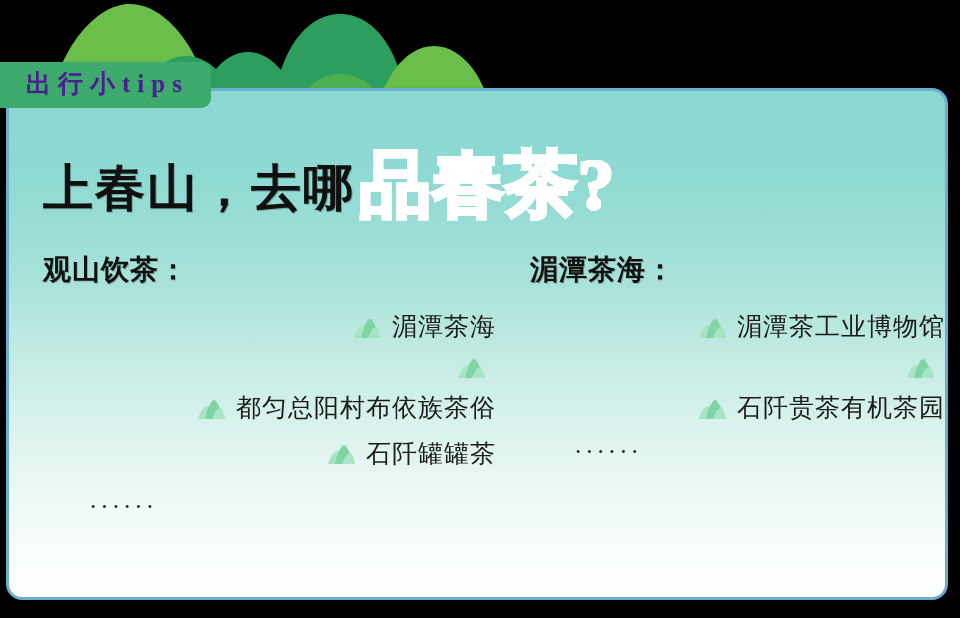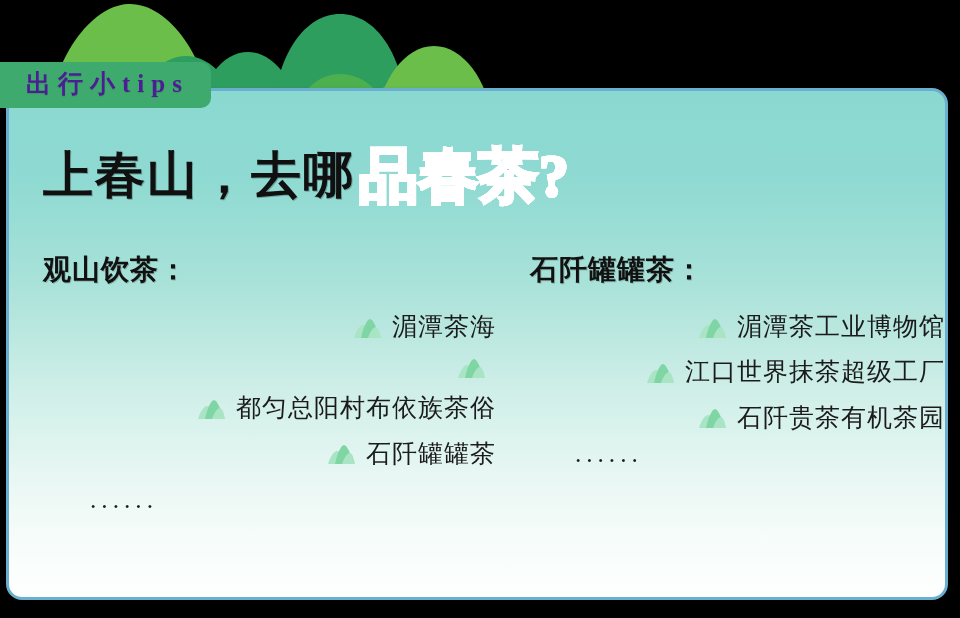--- a/index.html
+++ b/index.html
@@ -48,21 +48,21 @@
     display:flex; align-items:baseline; white-space:nowrap;
   }
   .title-dark {
     font-family:"Liberation Serif", serif;
     font-size:50px; font-weight:700; color:#101010;
     letter-spacing:2px;
     text-shadow:1px 1px 0 rgba(0,0,0,.25);
   }
   .title-brush {
     font-family:"Liberation Serif", serif;
-    font-size:59px; font-weight:700; color:#ffffff;
+    font-size:72px; font-weight:700; color:#ffffff;
     letter-spacing:1px; margin-left:4px;
     position:relative; top:4px;
     -webkit-text-stroke:3px #ffffff;
     paint-order:stroke fill;
     filter:drop-shadow(0 0 0.6px #fff) drop-shadow(0 0 0.6px #fff);
   }
 
   
   .columns {
     position:absolute; left:0; top:160px; width:100%;
@@ -161,37 +161,36 @@
               <path d="M9 22 C11 12, 15 3, 18 3 C21 3, 25 12, 27 22 Z" fill="#7fd6a4"></path>
               <path d="M16 22 C18 16, 21 11, 24 11 C26 11, 28 16, 29 22 Z" fill="#a9e5c4"></path>
             </svg>
             <span>石阡罐罐茶</span>
           </li>
         </ul>
         <div class="ellipsis">······</div>
       </div>
 
       <div class="col col-right">
-        <div class="col-heading">石阡罐罐茶：</div>
+        <div class="col-heading">湄潭茶海：</div>
         <ul class="tea-list">
           <li>
             <svg class="bullet-icon" viewBox="0 0 30 22">
               <path d="M2 22 C4 15, 8 9, 11 9 C14 9, 17 15, 19 22 Z" fill="#a9e5c4"></path>
               <path d="M9 22 C11 12, 15 3, 18 3 C21 3, 25 12, 27 22 Z" fill="#7fd6a4"></path>
               <path d="M16 22 C18 16, 21 11, 24 11 C26 11, 28 16, 29 22 Z" fill="#a9e5c4"></path>
             </svg>
             <span>湄潭茶工业博物馆</span>
           </li>
           <li>
             <svg class="bullet-icon" viewBox="0 0 30 22">
               <path d="M2 22 C4 15, 8 9, 11 9 C14 9, 17 15, 19 22 Z" fill="#a9e5c4"></path>
               <path d="M9 22 C11 12, 15 3, 18 3 C21 3, 25 12, 27 22 Z" fill="#7fd6a4"></path>
               <path d="M16 22 C18 16, 21 11, 24 11 C26 11, 28 16, 29 22 Z" fill="#a9e5c4"></path>
             </svg>
-            <span>江口世界抹茶超级工厂</span>
           </li>
           <li>
             <svg class="bullet-icon" viewBox="0 0 30 22">
               <path d="M2 22 C4 15, 8 9, 11 9 C14 9, 17 15, 19 22 Z" fill="#a9e5c4"></path>
               <path d="M9 22 C11 12, 15 3, 18 3 C21 3, 25 12, 27 22 Z" fill="#7fd6a4"></path>
               <path d="M16 22 C18 16, 21 11, 24 11 C26 11, 28 16, 29 22 Z" fill="#a9e5c4"></path>
             </svg>
             <span>石阡贵茶有机茶园</span>
           </li>
         </ul>

